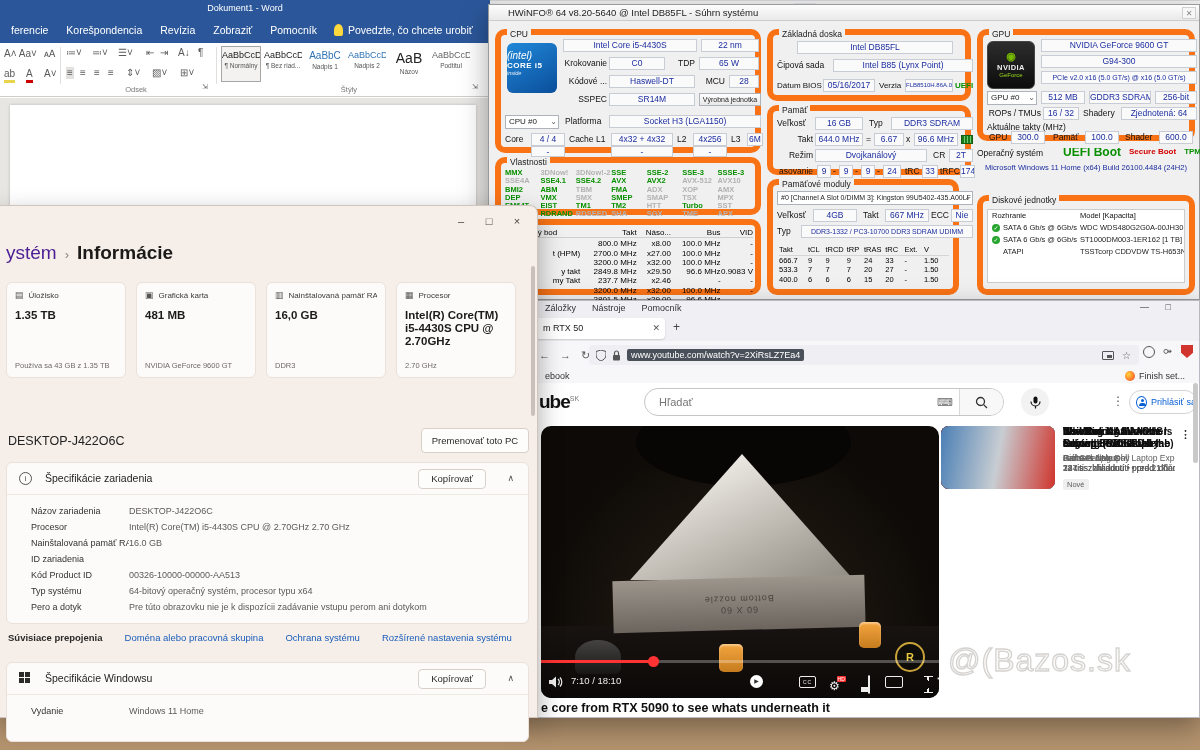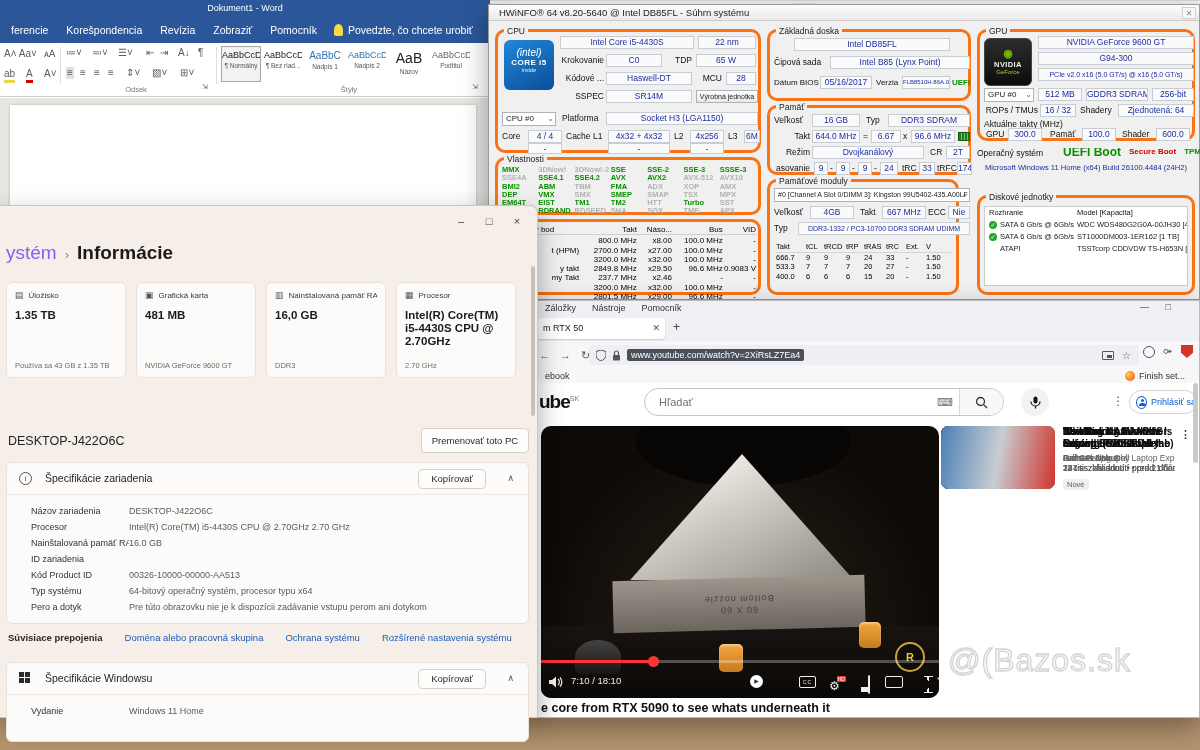--- a/index.html
+++ b/index.html
@@ -26,23 +26,23 @@
   .w-style.h1 .w-style-prev{color:#2e74b5;font-size:10px}
   .w-style.h2 .w-style-prev{color:#2e74b5;font-size:9px}
   .w-style.big .w-style-prev{font-size:14px}
   .w-style.sub .w-style-prev{color:#666}
   .w-style-name{font-size:6.5px;color:#555;margin-top:2px;white-space:nowrap}
   .w-doc{position:absolute;top:98px;left:0;right:0;bottom:0;background:#e8e6e3}
   .w-page{position:absolute;top:7px;left:10px;right:14px;bottom:0;background:#fff;box-shadow:0 0 3px rgba(0,0,0,.2)}
 
   
   #hwinfo{left:488px;top:4px;width:712px;height:296px;background:#f0f0f0;border:1px solid #9a9a9a;z-index:2;font-size:9px}
-  .hw-title{height:16px;background:linear-gradient(#fdfdfd,#e9e9e9);border-bottom:1px solid #ccc;font-size:9.5px;color:#222;line-height:15px;padding-left:10px;white-space:nowrap}
+  .hw-title{height:16px;background:linear-gradient(#fdfdfd,#e9e9e9);border-bottom:1px solid #ccc;font-size:9.5px;color:#222;line-height:15px;padding-left:19px;white-space:nowrap}
   .hw-close{position:absolute;right:3px;top:2px;width:14px;height:12px;text-align:center;font-size:8px;color:#888;border:1px solid #d0d0d0;background:#f7f7f7;line-height:11px}
-  .grp{position:absolute;border:3px solid #f97316;border-radius:10px}
+  .grp{position:absolute;border:6px solid #f97316;border-radius:10px}
   .gl{position:absolute;top:-6px;left:6px;background:#f0f0f0;padding:0 3px;font-size:8.5px;color:#1a1a1a;line-height:10px;white-space:nowrap}
   .fld{position:absolute;height:13px;background:#fafafa;border:1px solid #c8ccd4;color:#1b2da0;font-size:8.5px;line-height:11px;text-align:center;overflow:hidden;white-space:nowrap}
   .lbl{position:absolute;font-size:8.5px;color:#111;line-height:13px;white-space:nowrap;overflow:hidden}
   .lbl.r{text-align:right}
   .dd{position:absolute;height:14px;border:1px solid #aeb2ba;background:#fff;font-size:8px;color:#222;line-height:12px;padding:0 10px 0 3px;overflow:hidden;white-space:nowrap}
   .dd::after{content:"⌄";position:absolute;right:1px;top:0;font-size:8px;color:#666}
   .hw-btn{position:absolute;height:13px;border:1px solid #aeb2ba;background:linear-gradient(#fefefe,#e8e8e8);font-size:7px;color:#222;line-height:12px;text-align:center;overflow:hidden;white-space:nowrap}
   .flaggrid{position:absolute;left:4px;right:2px;top:6px;display:grid;grid-template-columns:repeat(7,1fr)}
   .hw-flag{font-size:7.5px;font-weight:700;line-height:8.3px;overflow:hidden;white-space:nowrap}
   .on{color:#089000}.off{color:#b2b2b2}.redf{color:#d40000}
@@ -52,35 +52,35 @@
   .op-c1{width:56px;text-align:right}.op-c2{width:36px;text-align:right}.op-c3{width:52px;text-align:right}.op-c4{width:34px;text-align:right}
   .op-head{border-bottom:1px solid #cfcfcf;margin-bottom:1px}
   .tm-row{display:flex;font-size:7.5px;line-height:9.5px;white-space:nowrap}
   .tm-c{text-align:left}
   .t0{width:30px}.t1{width:18px}.t2{width:22px}.t3{width:18px}.t4{width:22px}.t5{width:20px}.t6{width:20px}.t7{width:26px}
   .dr-box{position:absolute;left:4px;top:8px;right:4px;bottom:6px;background:#fff;border:1px solid #ccc}
   .dr-row{display:flex;font-size:7.5px;line-height:12px;white-space:nowrap;padding-left:4px}
   .dr-i{width:88px;position:relative;padding-left:11px;overflow:hidden}
   .dr-m{flex:1;overflow:hidden}
   .dr-i.chk::before{content:"✓";position:absolute;left:0;top:2px;width:8px;height:8px;background:#27a52f;color:#fff;border-radius:50%;font-size:6px;line-height:8px;text-align:center}
-  .intel-logo{position:absolute;left:6px;top:8px;width:50px;height:50px;border-radius:6px;background:linear-gradient(150deg,#2188d8,#0a4e9b);color:#fff;text-align:center;overflow:hidden}
+  .intel-logo{position:absolute;left:6px;top:8px;width:50px;height:50px;border-radius:6px;background:linear-gradient(150deg,#2188d8,#0a4e9b);color:#fff;overflow:hidden}
   .intel-logo .i1{font-size:10px;font-style:italic;margin-top:7px}
   .intel-logo .i2{font-size:8px;font-weight:700;letter-spacing:.5px}
   .intel-logo .i3{font-size:5.5px;font-style:italic;opacity:.9}
   .nv-logo{position:absolute;left:4px;top:6px;width:48px;height:48px;border-radius:6px;background:linear-gradient(#2d2d2d,#0c0c0c);text-align:center;overflow:hidden;border:1px solid #444}
   .nv-logo .n1{margin-top:8px;font-size:11px;color:#76b900;font-weight:700}
   .nv-logo .n2{font-size:7.5px;color:#eee;font-weight:700;letter-spacing:.4px}
   .nv-logo .n3{font-size:6px;color:#9adf1a}
   .ram-ic{position:absolute;width:12px;height:9px;background:repeating-linear-gradient(90deg,#1d7a1d 0 2px,#6fcf6f 2px 3px);border:1px solid #155c15}
 
   
   #settings{left:0;top:205px;width:538px;height:513px;background:#f6efe9;border:1px solid #cfc5bc;border-left:none;border-top-right-radius:8px;z-index:4}
   .s-ctl{position:absolute;top:8px;width:24px;height:15px;text-align:center;font-size:11px;color:#444;line-height:14px}
   .s-bc{position:absolute;top:36px;left:6px;display:flex;align-items:baseline;gap:8px;white-space:nowrap}
-  .s-bc-parent{font-size:19px;color:#8b5cf6}
+  .s-bc-parent{font-size:19px;color:#4c1d95}
   .s-bc-sep{font-size:13px;color:#8a8580}
   .s-bc-cur{font-size:19px;font-weight:700;color:#1b1a19}
   .s-cards{position:absolute;top:76px;left:6px;display:flex;gap:10px}
   .s-card{width:120px;height:96px;background:#fcfbfa;border:1px solid #e9e1da;border-radius:6px;padding:7px 8px;position:relative}
   .s-card-head{display:flex;align-items:center;gap:5px;white-space:nowrap;overflow:hidden}
   .s-card-ic{font-size:9px;color:#555}
   .s-card-title{font-size:8px;color:#3c3b39}
   .s-card-val{margin-top:9px;font-size:11.5px;font-weight:700;color:#1c1b1a;line-height:13px}
   .s-card-sub{position:absolute;left:8px;bottom:7px;font-size:7.5px;color:#6e6a66;white-space:nowrap;overflow:hidden;max-width:106px}
   .s-devrow{position:absolute;top:222px;left:8px;right:8px;height:28px}

